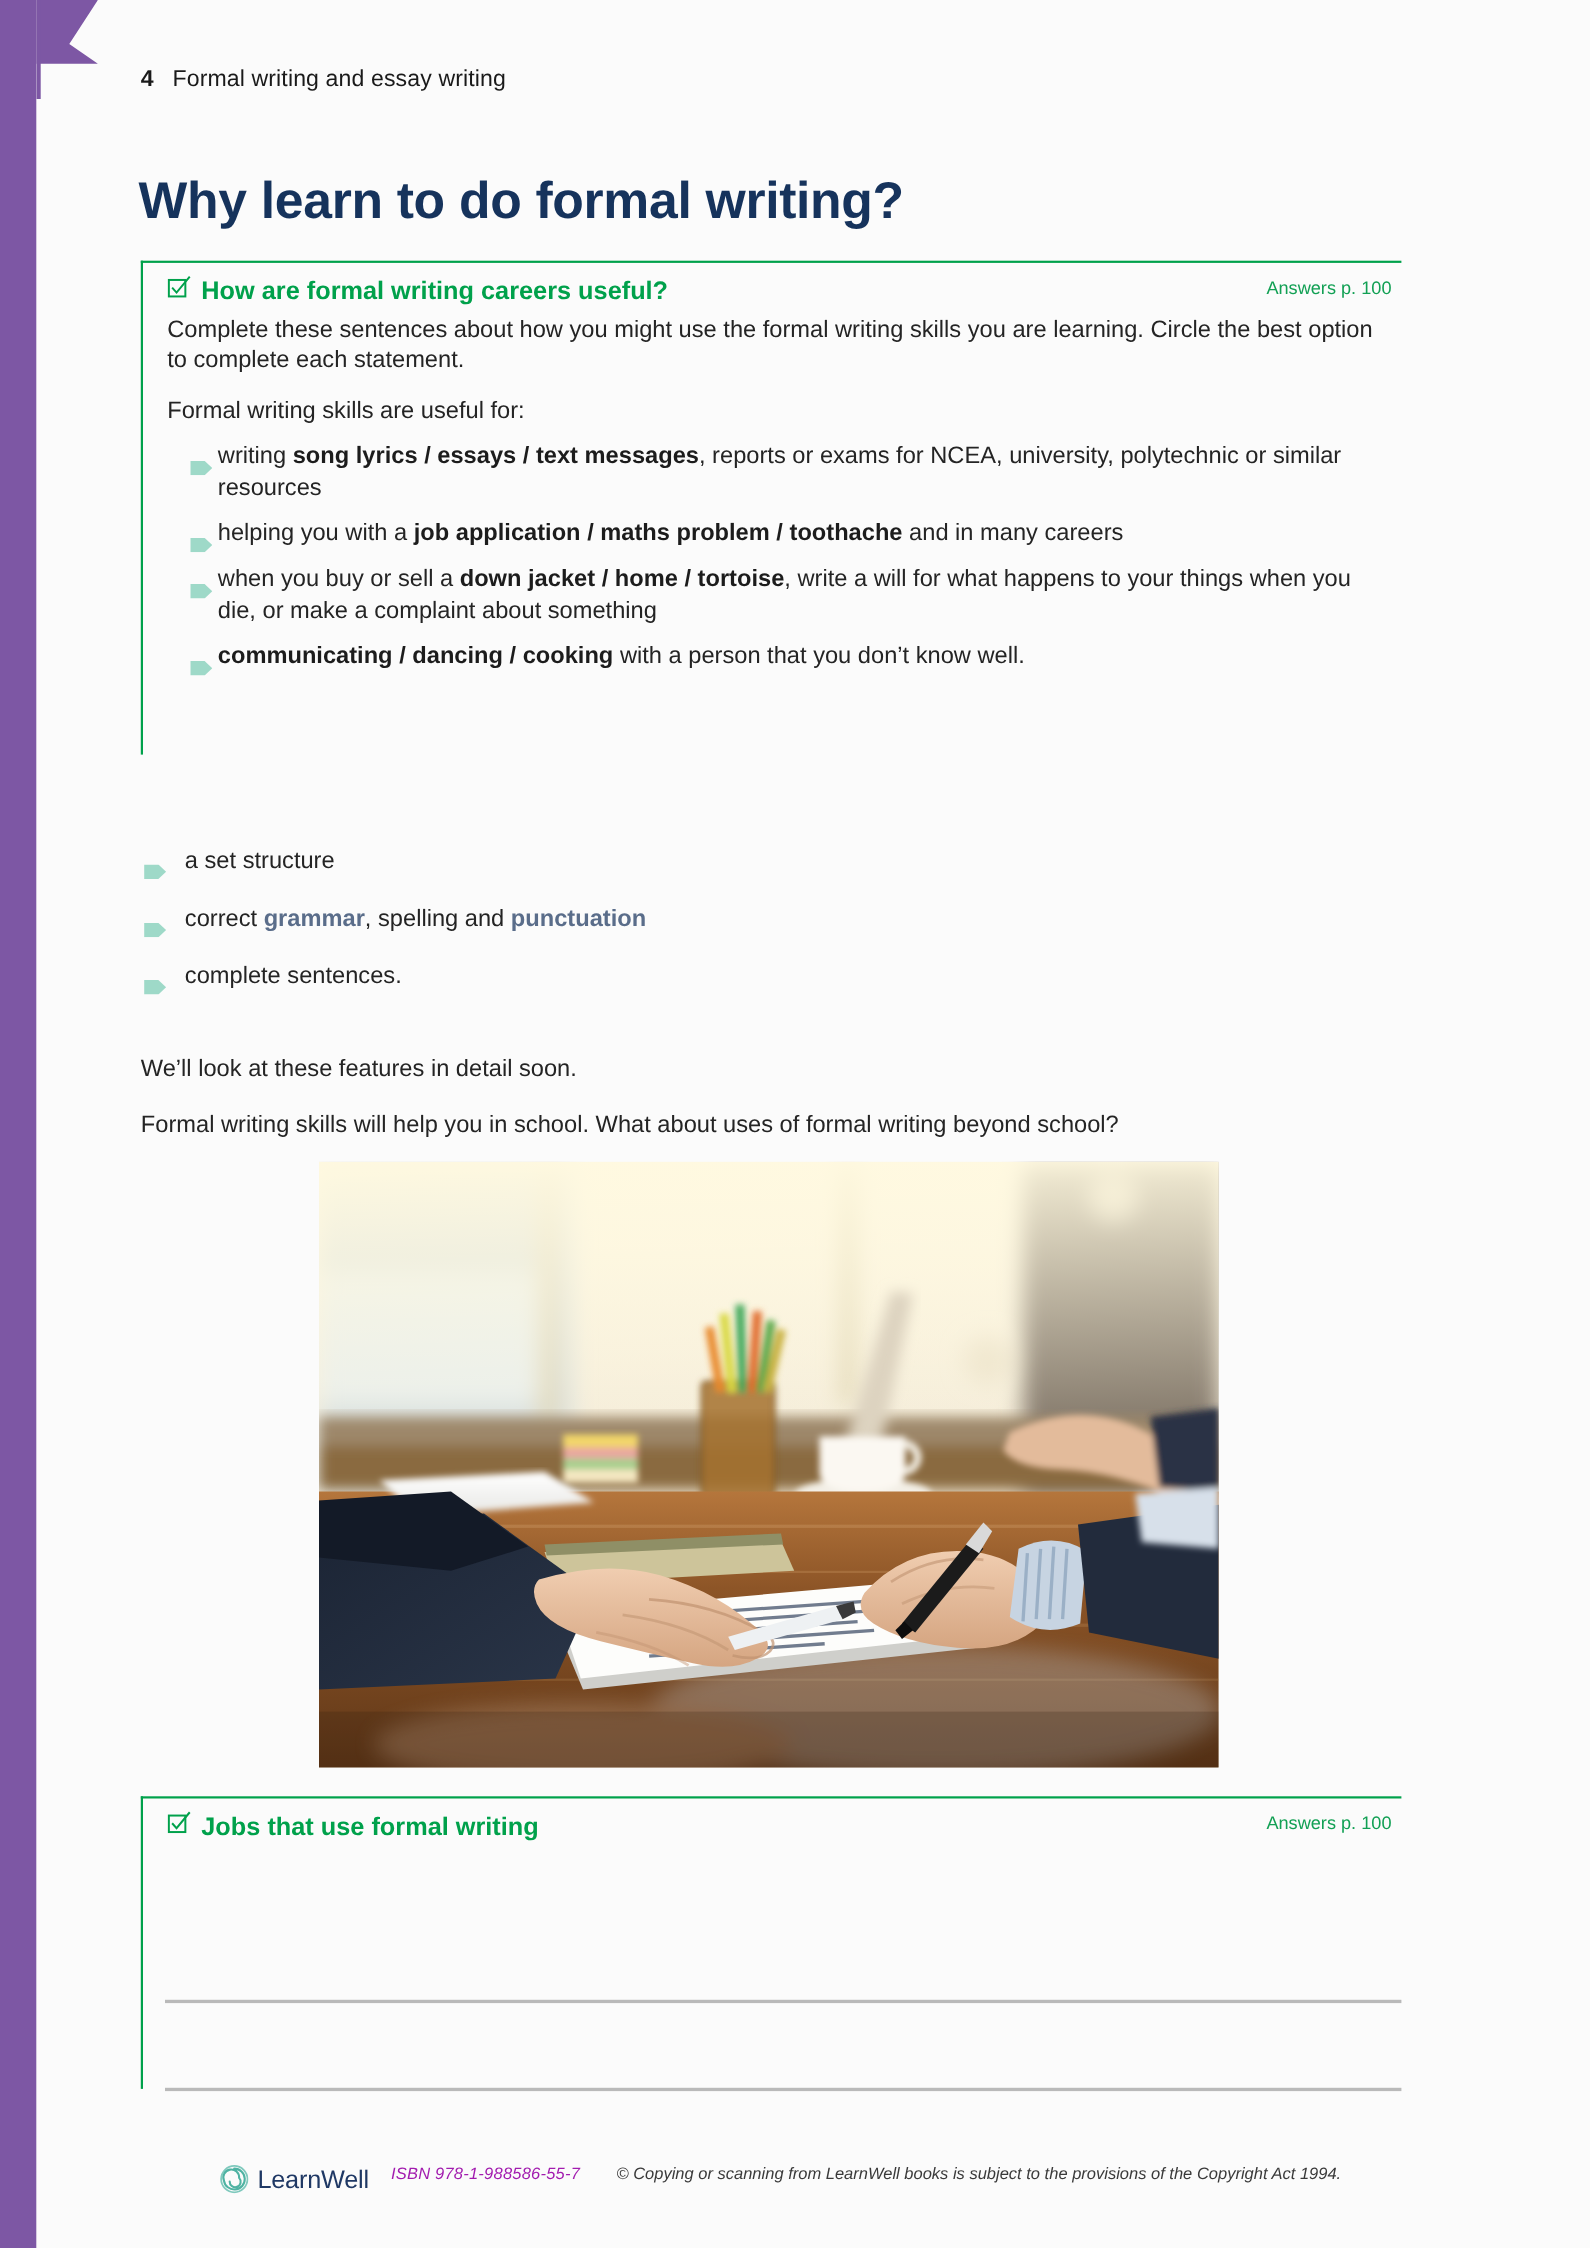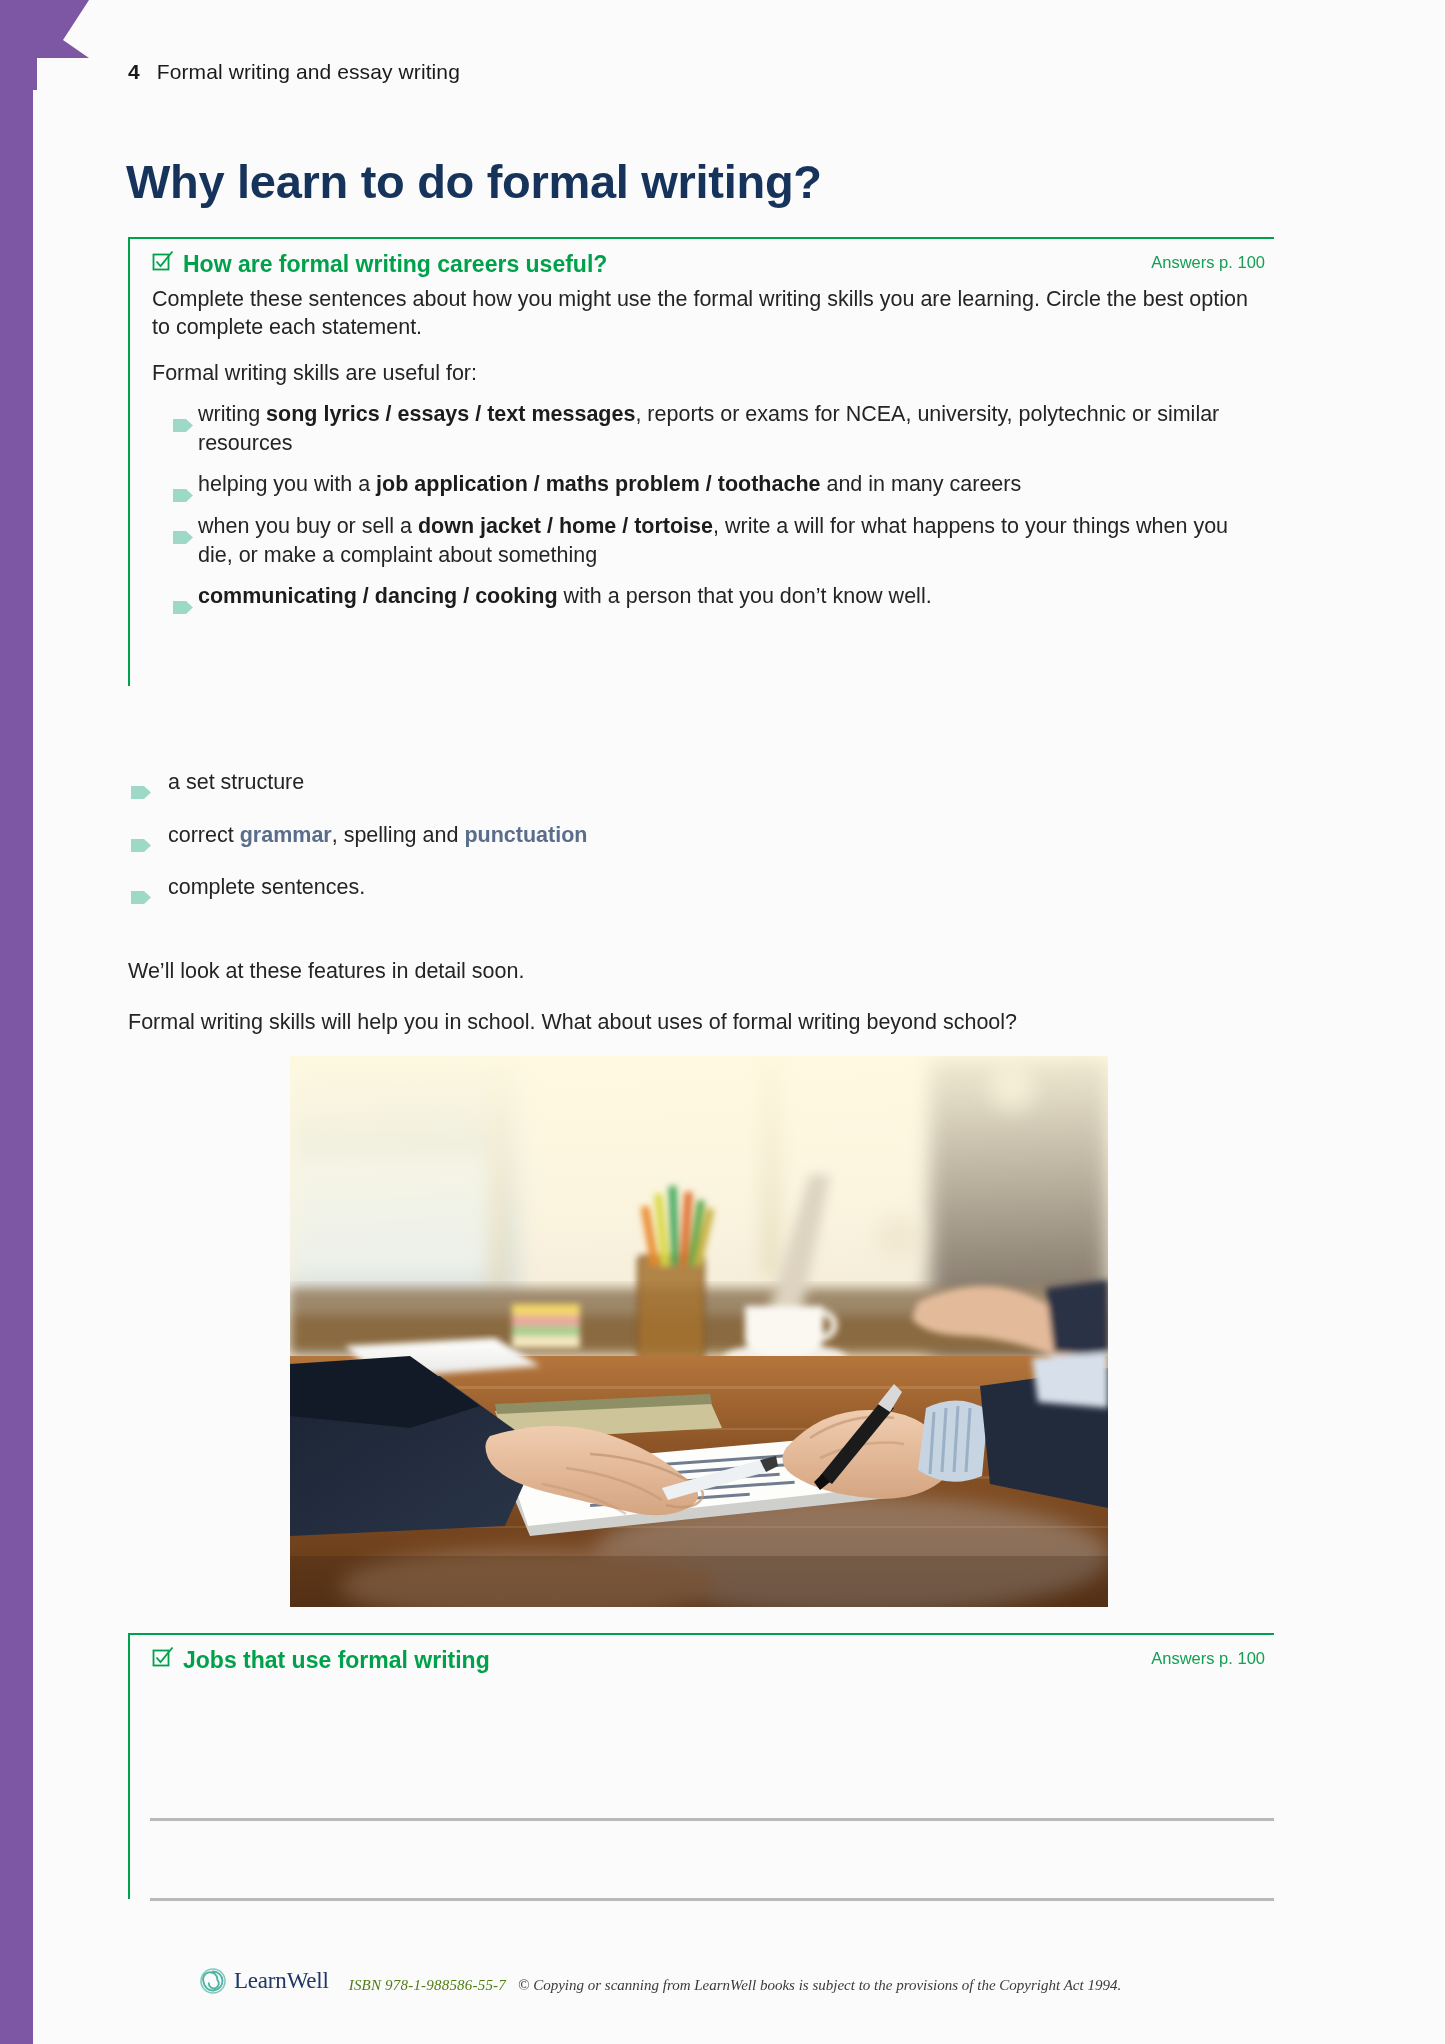--- a/index.html
+++ b/index.html
@@ -127,30 +127,30 @@
     position:absolute;
     height:3px;
     background:#b9b9b9;
     left:150px; width:1124px;
   }
 
   
   .footer {
     position:absolute;
     left:200px; top:1968px;
-    display:flex; align-items:flex-end;font-family:Liberation Serif, serif;
+    display:flex; align-items:flex-start;
   }
   .logo-mark { width:26px; height:26px; margin-right:8px; }
   .logo-text {
     font-size:23px; color:#1f3864; letter-spacing:-0.2px;
     margin-right:20px; font-weight:400;
   }
   .isbn {
-    font-size:15px; font-style:italic; color:#4d7c0f;
-    margin-right:12px; letter-spacing:0.2px;
+    font-size:15px; font-style:italic; color:#a21caf;
+    margin-right:33px; letter-spacing:0.2px;
   }
   .copyright {
     font-size:15px; font-style:italic; color:#3a3a3a;
   }
 </style>
 </head>
 <body>
 
 <div class="page">
 

